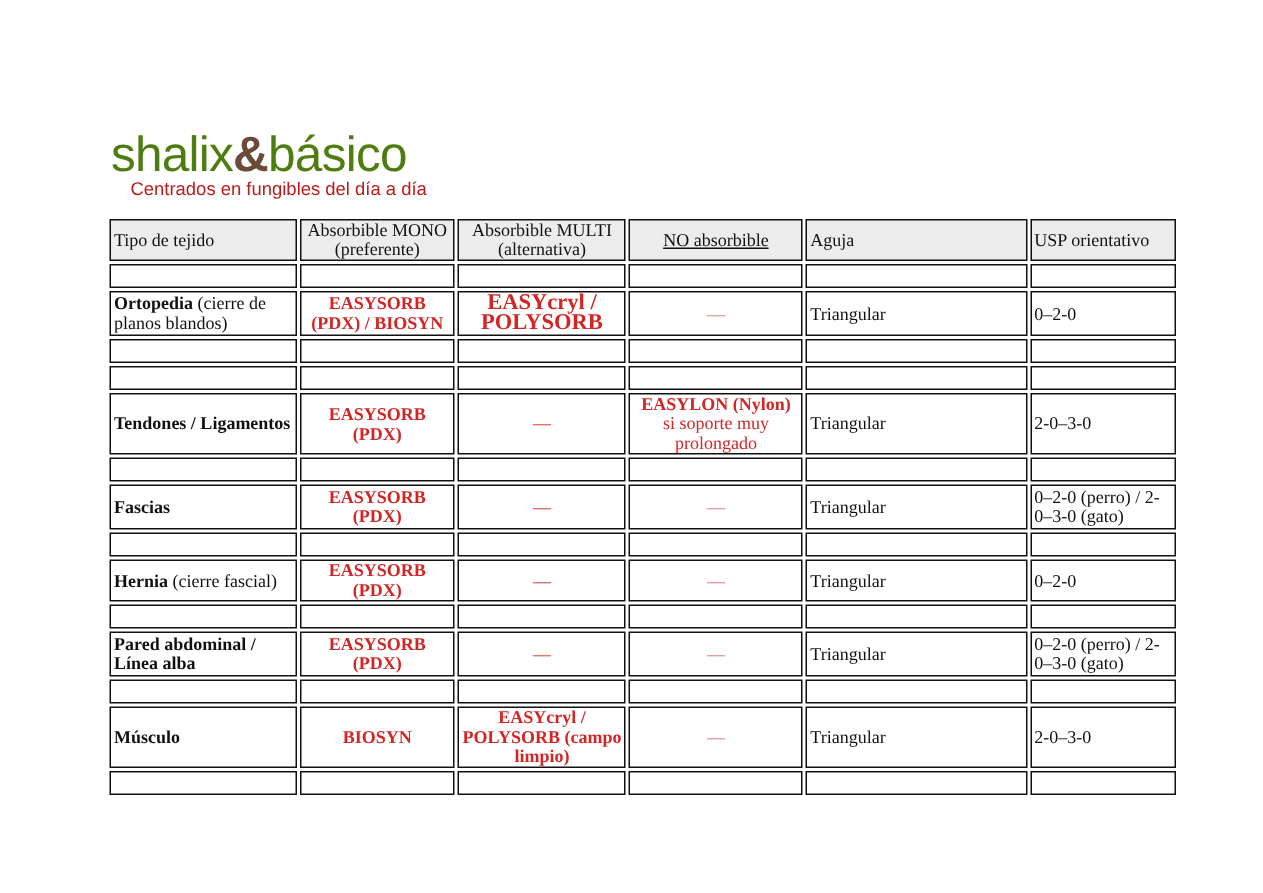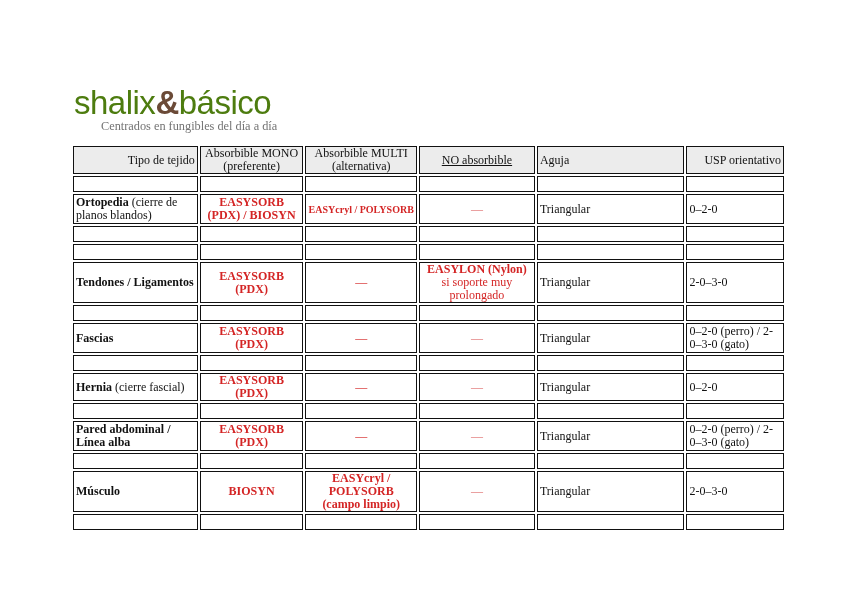--- a/index.html
+++ b/index.html
@@ -13,22 +13,22 @@
       position: absolute; left: 74px; top: 86px;
     }
     .logo-main {
       font-family: "Liberation Sans", "DejaVu Sans", sans-serif;
       font-size: 33px; letter-spacing: -0.5px; line-height: 34px;
       font-weight: 400;
     }
     .logo-main .g { color: #4d7c0f; }
     .logo-main .amp { color: #6b4a37; font-weight: 700; }
     .logo-tag {
-      font-family: Liberation Serif, serif;
-      font-size: 12.3px; color: #737373; margin-left: 27px; margin-top: -1px;
+      font-family: Liberation Sans, sans-serif;
+      font-size: 12.3px; color: #b91c1c; margin-left: 13px; margin-top: -1px;
     }
     table.grid {
       position: absolute; left: 71px; top: 144px;
       border-collapse: separate; border-spacing: 2px;
       width: 715px;
     }
     table.grid td, table.grid th {
       border: 1px solid #111; padding: 0 2px;
       font-size: 12px; line-height: 13px;
       vertical-align: middle;
@@ -39,28 +39,28 @@
     .c1 { width: 121px; }
     .c2 { width: 99px; }
     .c3 { width: 107px; }
     .c4 { width: 112px; text-decoration: underline; }
     .c5 { width: 145px; margin-top: 12px; }
     .c6 { width: 93px; }
     tr.head { height: 28px; }
     th.big { font-size: 12.5px; }
     th.small { font-size: 9px; line-height: 11px; text-align: center; }
     th.left { text-align: left; padding-left: 10px; }
-    th.center { text-align: right; }
+    th.center { text-align: left; }
     tr.spacer td { height: 14px; }
     tr.row1 td { height: 13px; }
     tr.row2 td { height: 28px; }
     tr.row3 td { height: 23px; }
     .tissue b { font-weight: 700; }
     .red { color: #d42525; font-weight: 700; text-align: center; font-size: 9px; line-height: 11px; margin-left: 36px; }
-    .red.big { font-size: 10px; }
+    .red.big { font-size: 15px; }
     .red .thin { font-weight: 400; }
     .dash { color: #e07070; text-align: center; font-size: 10px; }
     .dash.bold { color: #d42525; }
     .needle { font-weight: 400; font-size: 12px; margin-top: 19px; }
     .usp { font-size: 11.5px; line-height: 13px; }
   </style>
 </head>
 <body>
 
 <div class="logo">

